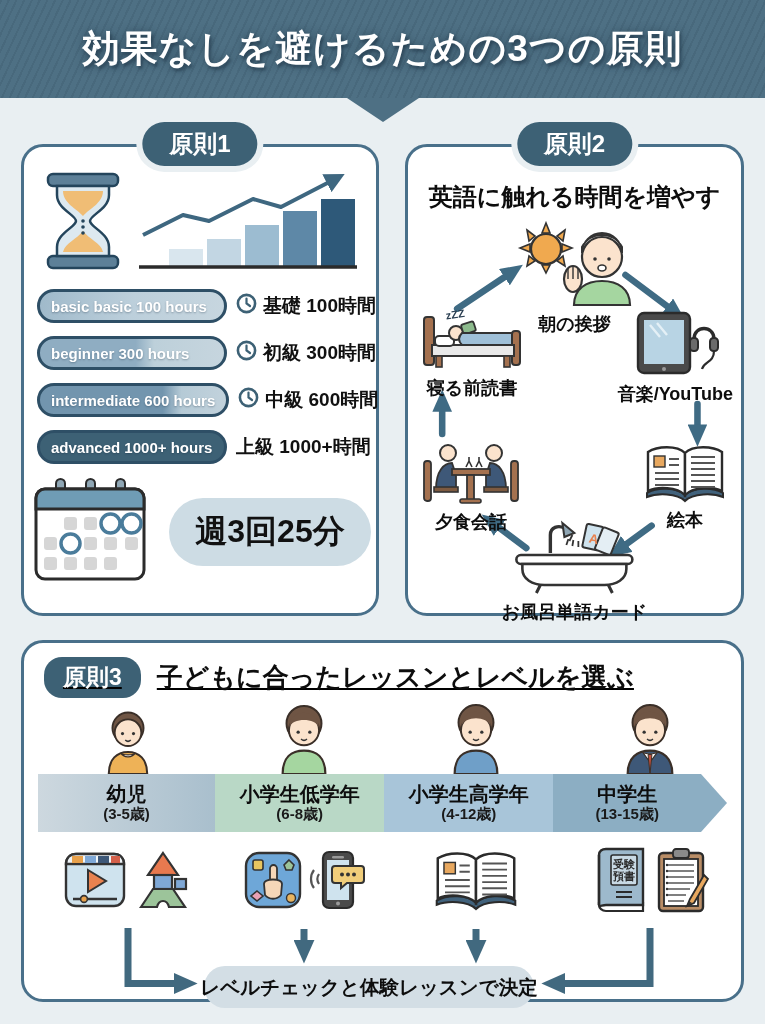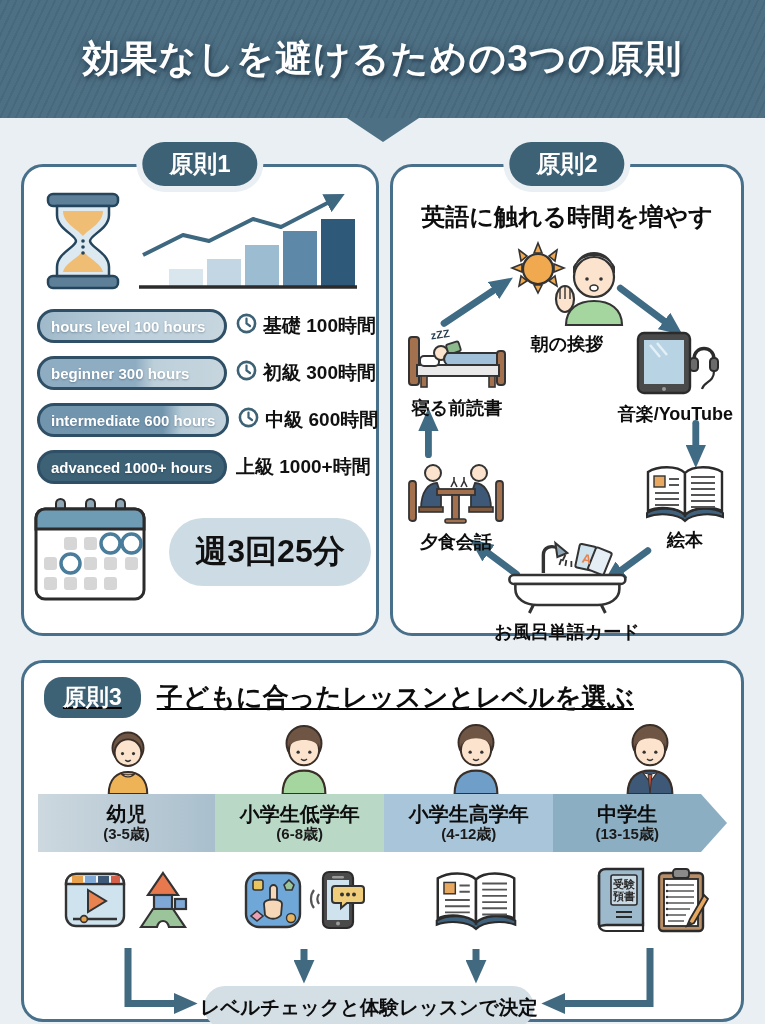--- a/index.html
+++ b/index.html
@@ -1,31 +1,31 @@
 <!DOCTYPE html>
 <html><head>
 <meta charset="utf-8">
 <style>
   * { margin:0; padding:0; box-sizing:border-box; }
   html,body { width:765px; }
   body { font-family:"Liberation Sans","DejaVu Sans",sans-serif; }
   .page { width:765px; height:1024px; background:#e9eff2; overflow:hidden; position:relative; }
 
   
-  .header { height:118px; background:#4e7084;
+  .header { height:98px; background:#4e7084;
     background-image:repeating-linear-gradient(115deg, rgba(20,40,55,.10) 0 2px, rgba(255,255,255,0) 2px 7px);
     display:flex; align-items:center; justify-content:center; }
   .header h1 { color:#fff; font-size:37px; font-weight:800; letter-spacing:1px;
     text-shadow:0 0 10px rgba(32,55,72,.65), 2px 3px 3px rgba(32,55,72,.55); }
   .header-pointer { width:0; height:0; margin:0 auto;
     border-left:36px solid transparent; border-right:36px solid transparent;
     border-top:24px solid #4e7084; }
 
   main { padding:0 21px; margin-top:-24px; }
-  .top-row { display:flex; gap:11px; margin-top:46px; }
+  .top-row { display:flex; gap:26px; margin-top:46px; }
 
   .panel { background:#fff; border:3.5px solid #49708a; border-radius:22px; position:relative; }
   .panel1 { width:358px; padding:24px 13px 0; height:472px; }
   .panel2 { flex:1; padding:24px 8px 0; height:472px; }
 
   .badge-center { position:absolute; top:-25px; left:50%; transform:translateX(-50%);
     background:#3d6175; color:#fff; font-size:24px; font-weight:800;
     padding:6px 27px; border-radius:22px; box-shadow:0 0 0 6px #e9eff2; white-space:nowrap; }
 
   .p-title { font-size:25px; font-weight:800; text-align:center; color:#0d0d0d; margin:10px 0 8px; white-space:nowrap; }
@@ -125,21 +125,21 @@
               <rect x="148" y="42" width="34" height="56" fill="#5e88a7"></rect>
               <rect x="186" y="30" width="34" height="68" fill="#2e5979"></rect>
               <line x1="4" y1="98" x2="222" y2="98" stroke="#2b2b2b" stroke-width="3.5"></line>
               <polyline points="8,66 48,46 74,52 118,30 146,38 204,8" fill="none" stroke="#3e6780" stroke-width="4" stroke-linejoin="round" marker-end="url(#arrChart)"></polyline>
             </svg>
           </span>
         </div>
 
         <div class="levels">
           <div class="level-row">
-            <div class="pill l1">hours level 100 hours</div>
+            <div class="pill l1">basic basic 100 hours</div>
             <div class="level-label">
               <span>
                 <svg width="21" height="21" viewBox="0 0 21 21">
                     <circle cx="10.5" cy="10.5" r="8.6" fill="none" stroke="#3d6175" stroke-width="2.6"></circle>
                     <path d="M10.5,5.6 V10.5 L14,13" fill="none" stroke="#3d6175" stroke-width="2.2" stroke-linecap="round"></path>
                   </svg>
               </span>
               <span>基礎 100時間</span>
             </div>
           </div>

